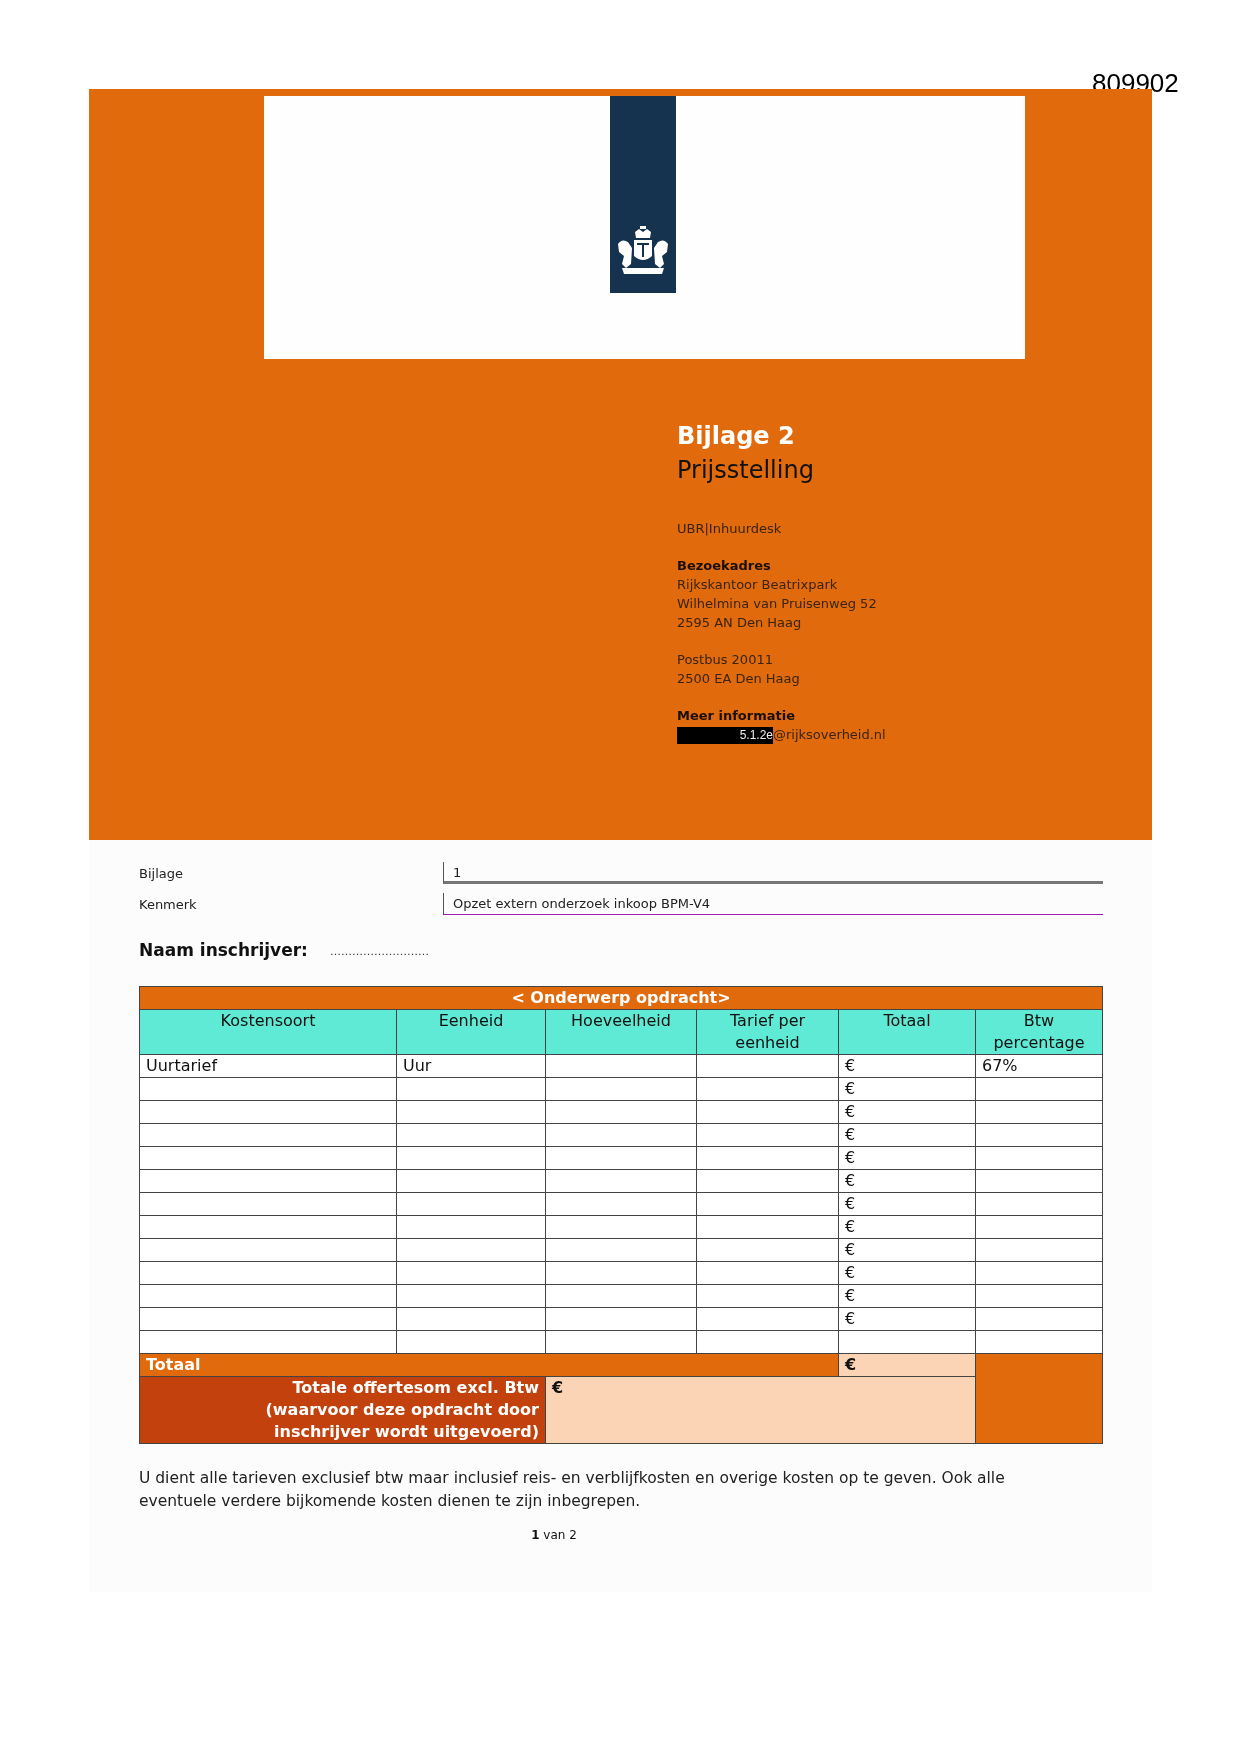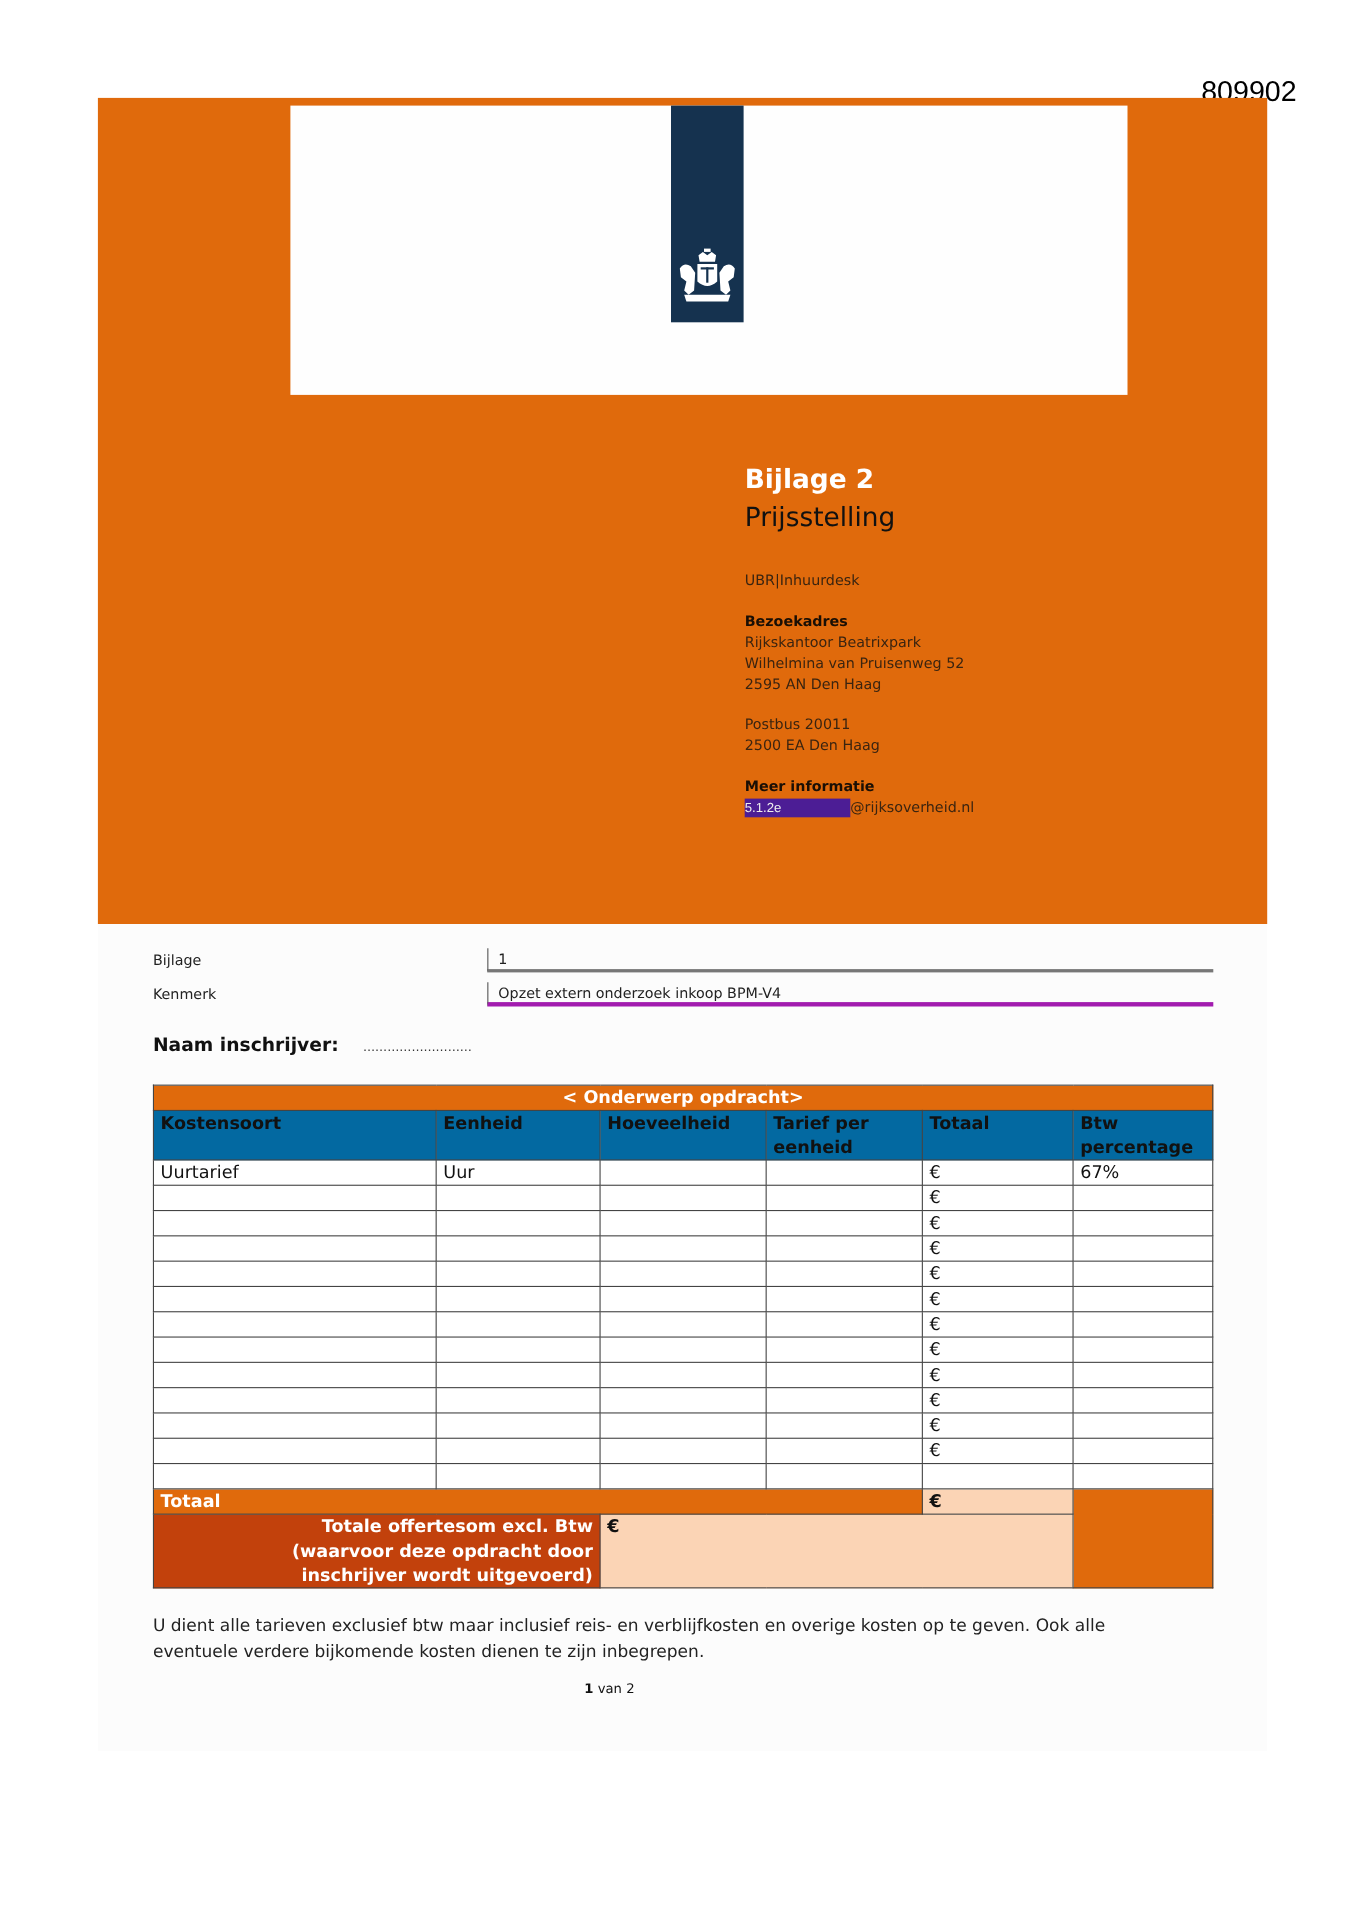--- a/index.html
+++ b/index.html
@@ -28,41 +28,41 @@
     background: #15324f;
   }
   .logo-crest { position: absolute; left: 4px; top: 128px; width: 58px; height: 54px; }
   .cover-text { position: absolute; left: 588px; top: 330px; color: #2a1a0a; }
   .cover-title { font-size: 24px; font-weight: bold; color: #fff; line-height: 34px; }
   .cover-subtitle { font-size: 24px; color: #111; line-height: 34px; margin-bottom: 32px; }
   .cover-small { font-size: 13px; line-height: 19px; color: #3a2410; }
   .cover-small.b { font-weight: bold; color: #1a0f05; }
   .gap { height: 18px; }
   .redact {
-    display: inline-block; width: 96px; height: 17px; background: #4c1d95;
+    display: inline-block; width: 96px; height: 17px; background: #000000;
     color: #eee; font-family: "Liberation Sans", sans-serif; font-size: 12px;
-    text-align: left; line-height: 16px; vertical-align: middle;
+    text-align: right; line-height: 16px; vertical-align: middle;
   }
   .meta-row { position: absolute; left: 139px; font-size: 13px; color: #222; }
   .meta-value {
     position: absolute; left: 443px; width: 660px; height: 22px;
-    border-left: 1px solid #555; border-bottom: 4px solid #a21caf;
+    border-left: 1px solid #555; border-bottom: 1px solid #a21caf;
     font-size: 13px; padding-left: 9px; box-sizing: border-box; line-height: 22px;
     color: #222;
   }
   .meta-value.thick { border-bottom: 3px solid #777; }
   .naam { position: absolute; left: 139px; top: 940px; font-size: 17px; font-weight: bold; }
   .naam-dots { position: absolute; left: 330px; top: 945px; font-size: 11px; color: #333; letter-spacing: 0px; }
   table.price {
     position: absolute; left: 139px; top: 986px; width: 963px;
     border-collapse: collapse; font-size: 16px; table-layout: fixed;
   }
   table.price td { border: 1px solid #444; padding: 0 6px; height: 22px; vertical-align: top; line-height: 22px; }
   .t-title { background: #e06a0c; color: #fff; font-weight: bold; text-align: center; }
-  .t-head td { background: #0369a1; font-weight: bold; height: 44px; line-height: 21px; }
+  .t-head td { background: #5eead4; font-weight: normal; height: 44px; line-height: 21px; text-align: center; }
   .t-row td { background: #fff; }
   .t-total-label { background: #e06a0c; color: #fff; font-weight: bold; }
   .t-total-val { background: #fbd4b5; font-weight: bold; }
   .t-orange { background: #e06a0c; }
   .t-sum-label { background: #c2410c; color: #fff; font-weight: bold; line-height: 22px; text-align: right; }
   .t-sum-val { background: #fbd4b5; font-weight: bold; }
   .footnote {
     position: absolute; left: 139px; top: 1467px; width: 930px;
     font-size: 15.5px; line-height: 23px; color: #222;
   }

